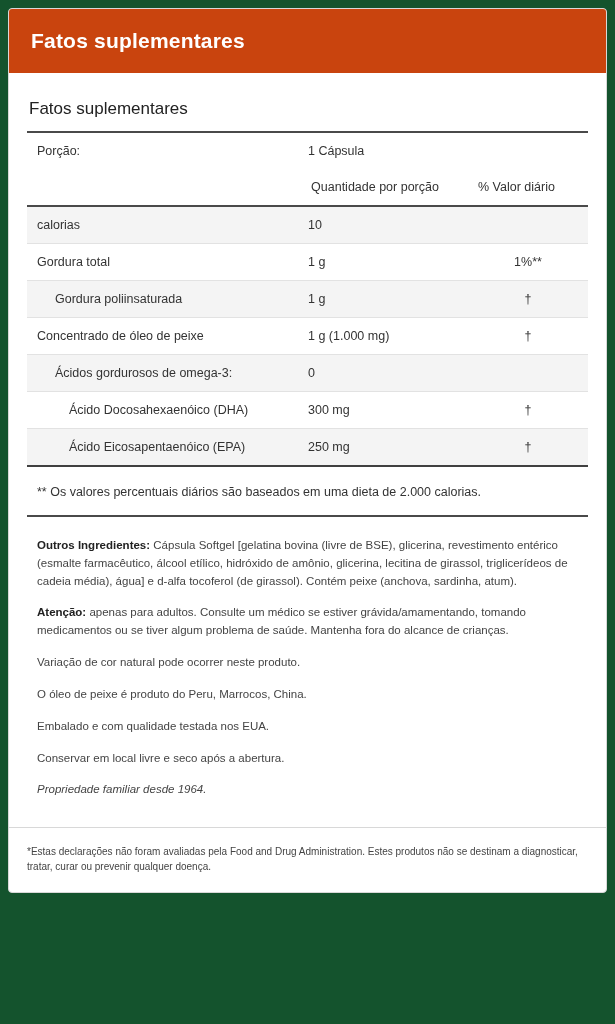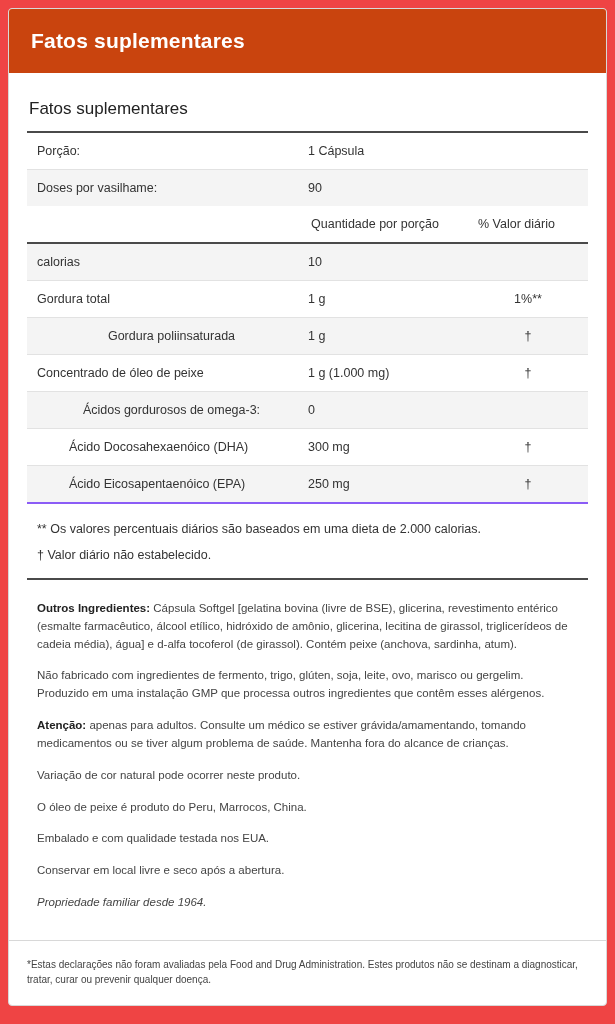--- a/index.html
+++ b/index.html
@@ -7,21 +7,21 @@
     margin: 0;
     padding: 0;
     background: #ffffff;
     font-family: "Liberation Sans", sans-serif;
   }
   .page {
     width: 615px;
     min-height: 1024px;
     margin: 0 auto;
     padding: 8px;
-    background: #ef4444;
+    background: #14532d;
   }
   .panel {
     border: 1px solid #d8d8d8;
     border-radius: 4px;
     overflow: hidden;
     background: #fff;
   }
   .panel-header {
     background: #c9440e;
     color: #ffffff;
@@ -51,32 +51,32 @@
     padding: 11px 10px;
     vertical-align: middle;
     margin-top: 8px;
   }
   .rule-thick td { border-top: 2px solid #4a4a4a; }
   .rule-thin td { border-top: 1px solid #e2e2e2; }
   .zebra { background: #f4f4f4; }
   .col-name { text-align: left; }
   .col-amt { text-align: left; width: 170px; }
   .col-dv { text-align: center; width: 120px; }
-  .indent1 { padding-left: 28px !important; text-align: center; }
+  .indent1 { padding-left: 28px !important; }
   .indent2 { padding-left: 42px !important; }
   .hdr-row td {
     font-size: 12.5px;
     color: #333;
     padding-top: 16px;
     padding-bottom: 10px;
   }
   .hdr-amt { text-align: center; padding-right: 26px !important; }
   .hdr-dv { text-align: left; }
   .footnotes {
-    border-top: 2px solid #8b5cf6;
+    border-top: 2px solid #404040;
     padding: 12px 10px 4px 10px;
     font-size: 12.5px;
     color: #333;
   }
   .footnotes p { margin: 6px 0 12px 0; }
   .ingredients {
     border-top: 2px solid #4a4a4a;
     padding: 20px 10px 4px 10px;
     font-size: 11.5px;
     color: #444;
@@ -104,25 +104,20 @@
     </div>
 
     <div class="panel-body">
       <div class="section-title">Fatos suplementares</div>
 
       <table class="facts">
         <tbody>
           <tr class="rule-thick">
             <td class="col-name">Porção:</td>
             <td class="col-amt">1 Cápsula</td>
-            <td class="col-dv"></td>
-          </tr>
-          <tr class="rule-thin zebra">
-            <td class="col-name">Doses por vasilhame:</td>
-            <td class="col-amt">90</td>
             <td class="col-dv"></td>
           </tr>
 
           <tr class="hdr-row">
             <td></td>
             <td class="hdr-amt">Quantidade por porção</td>
             <td class="hdr-dv">% Valor diário</td>
           </tr>
 
           <tr class="rule-thick zebra">
@@ -158,26 +153,24 @@
           <tr class="rule-thin zebra">
             <td class="col-name indent2">Ácido Eicosapentaenóico (EPA)</td>
             <td class="col-amt">250 mg</td>
             <td class="col-dv">†</td>
           </tr>
         </tbody>
       </table>
 
       <div class="footnotes">
         <p>** Os valores percentuais diários são baseados em uma dieta de 2.000 calorias.</p>
-        <p>† Valor diário não estabelecido.</p>
       </div>
 
       <div class="ingredients">
         <p><b>Outros Ingredientes:</b><span> Cápsula Softgel [gelatina bovina (livre de BSE), glicerina, revestimento entérico (esmalte farmacêutico, álcool etílico, hidróxido de amônio, glicerina, lecitina de girassol, triglicerídeos de cadeia média), água] e d-alfa tocoferol (de girassol). Contém peixe (anchova, sardinha, atum).</span></p>
-        <p>Não fabricado com ingredientes de fermento, trigo, glúten, soja, leite, ovo, marisco ou gergelim. Produzido em uma instalação GMP que processa outros ingredientes que contêm esses alérgenos.</p>
         <p><b>Atenção:</b><span> apenas para adultos. Consulte um médico se estiver grávida/amamentando, tomando medicamentos ou se tiver algum problema de saúde. Mantenha fora do alcance de crianças.</span></p>
         <p>Variação de cor natural pode ocorrer neste produto.</p>
         <p>O óleo de peixe é produto do Peru, Marrocos, China.</p>
         <p>Embalado e com qualidade testada nos EUA.</p>
         <p>Conservar em local livre e seco após a abertura.</p>
         <p class="italic">Propriedade familiar desde 1964.</p>
       </div>
     </div>
 
     <div class="disclaimer">*Estas declarações não foram avaliadas pela Food and Drug Administration. Estes produtos não se destinam a diagnosticar, tratar, curar ou prevenir qualquer doença.</div>

